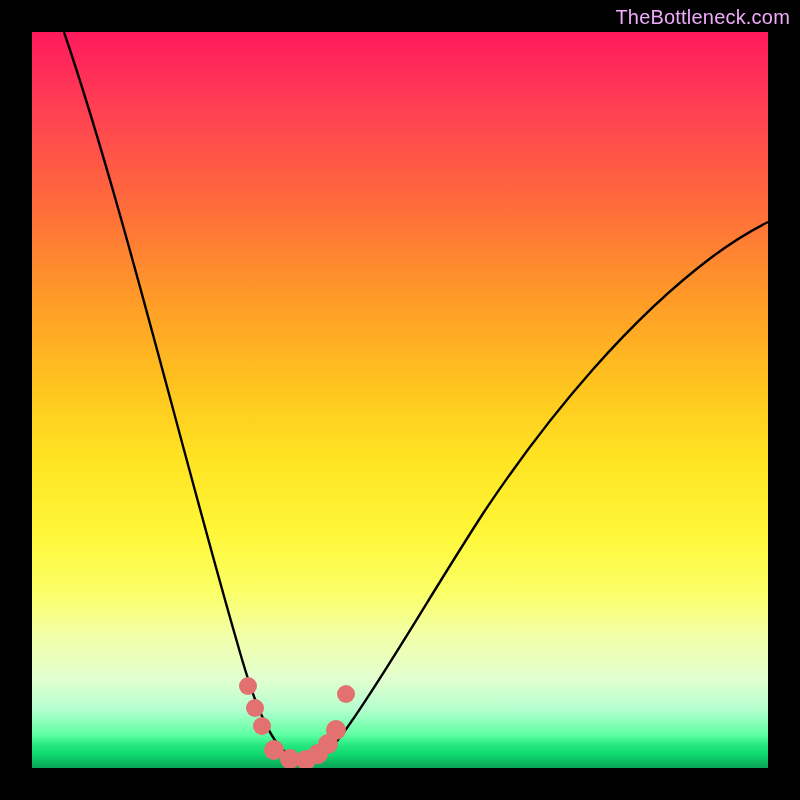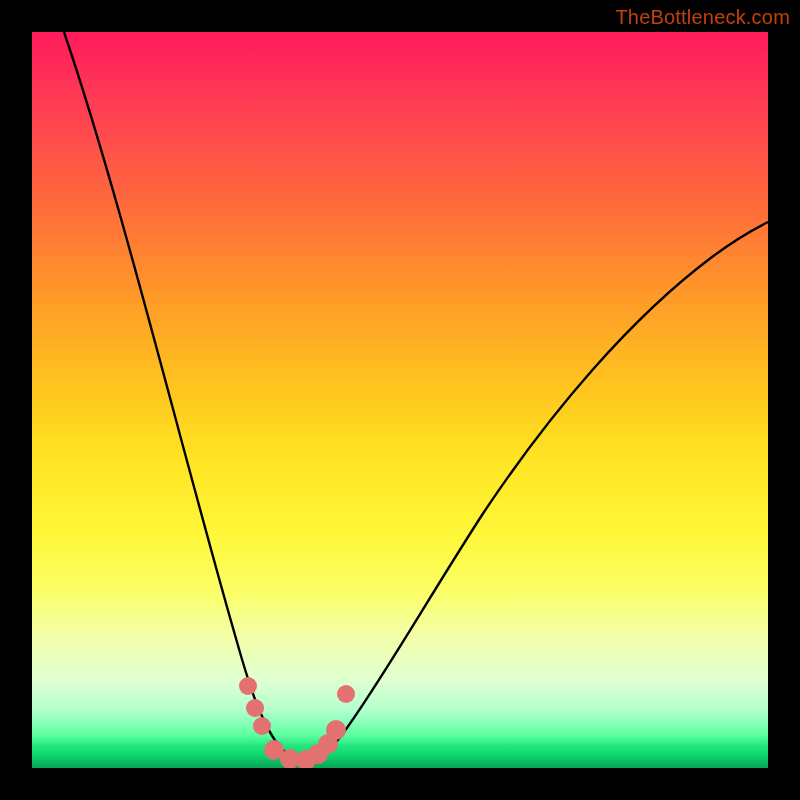--- a/index.html
+++ b/index.html
@@ -49,21 +49,21 @@
     );
   }
   .curves {
     position: absolute;
     inset: 0;
   }
   .watermark {
     position: absolute;
     top: 6px;
     right: 10px;
-    color: #c2410c;
+    color: #f0abfc;
     font-size: 20px;
     letter-spacing: 0.2px;
     font-weight: 400;
   }
 </style>
 </head>
 <body>
 
 <div class="stage">
 

